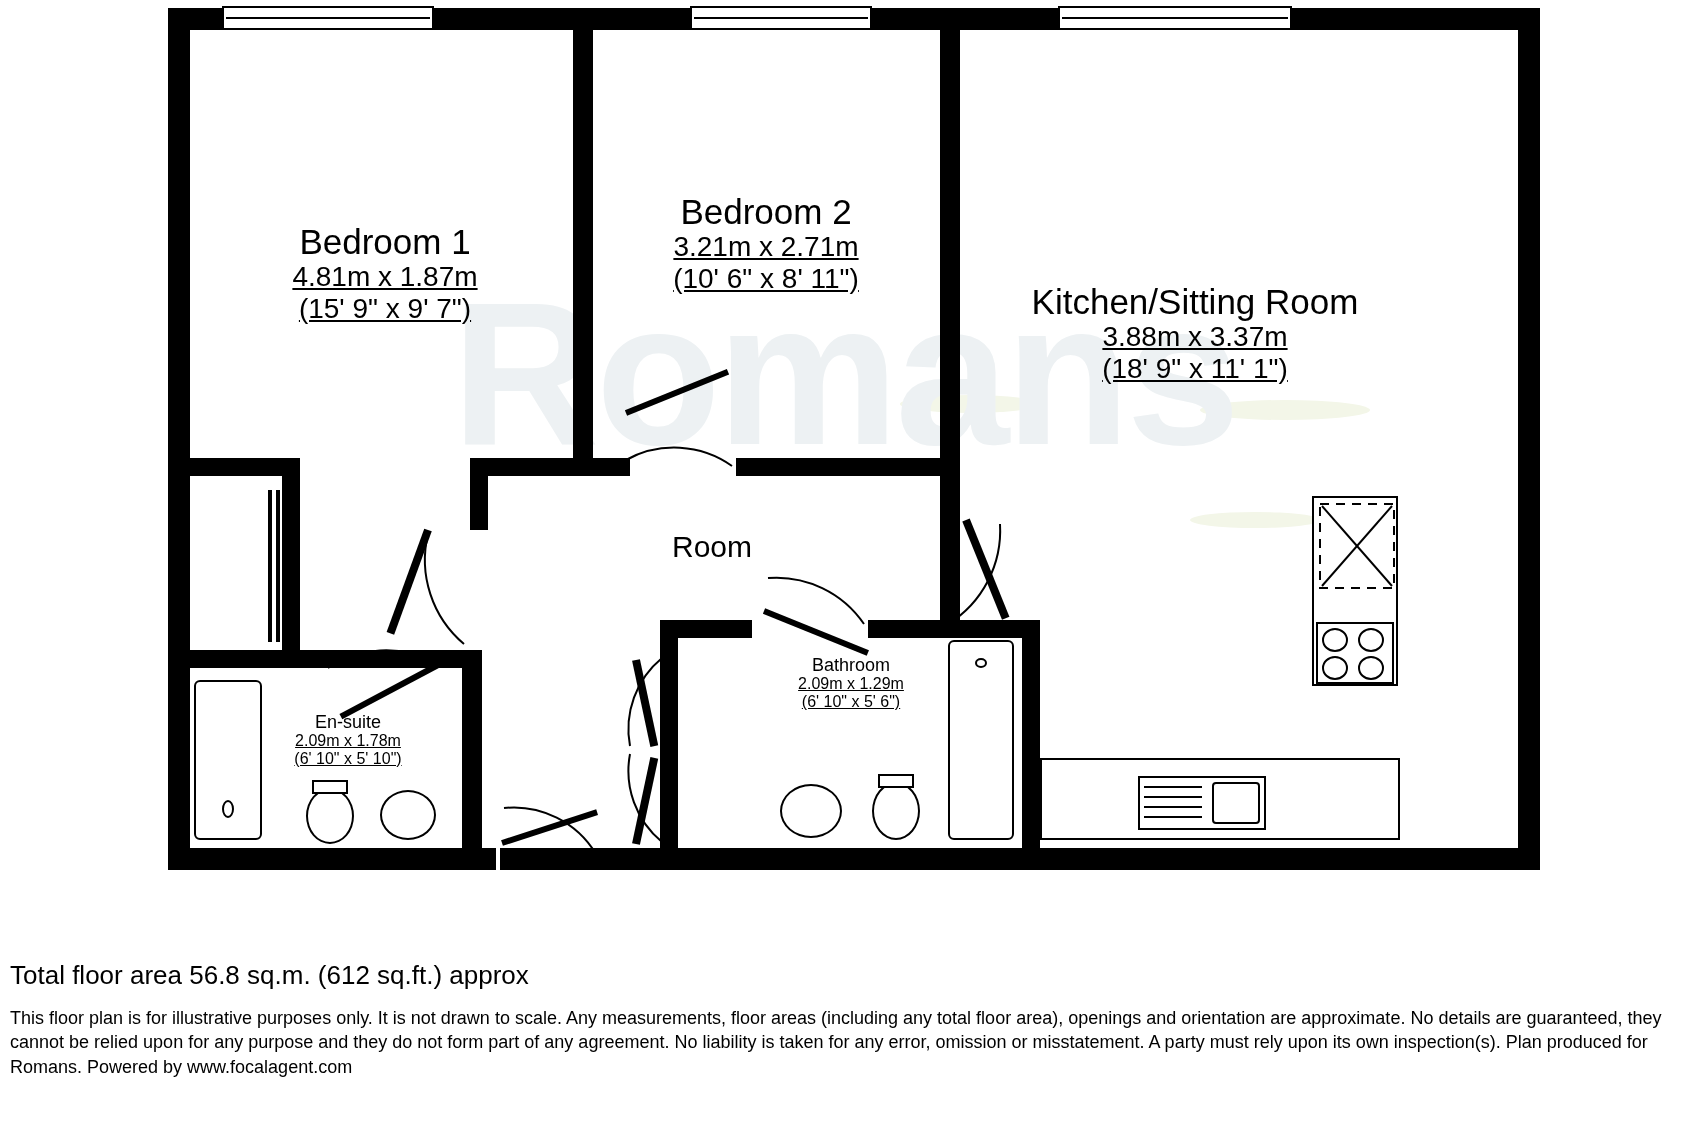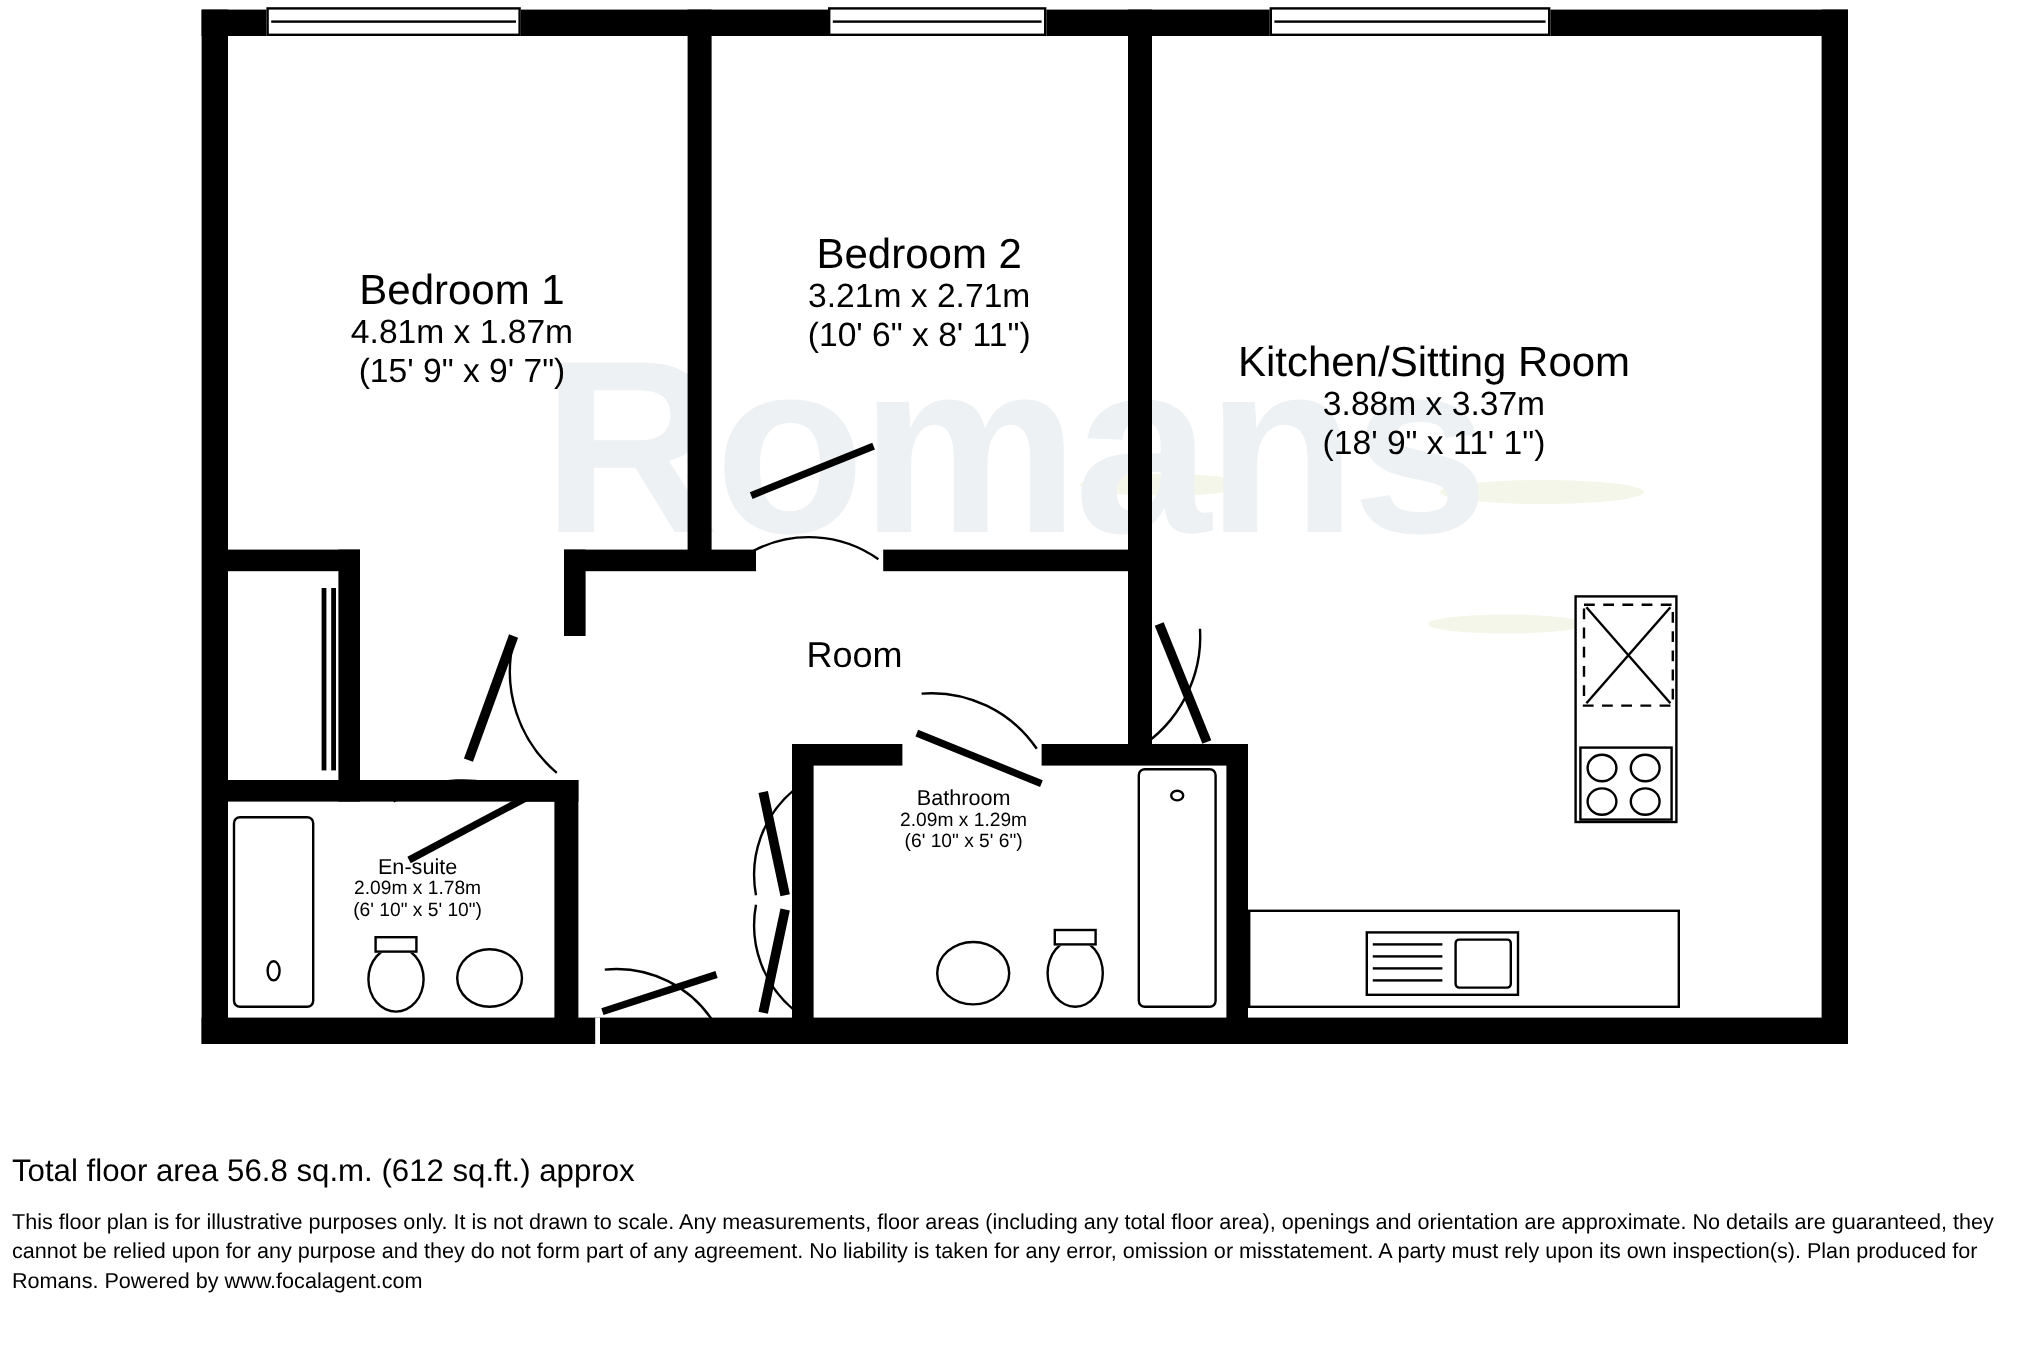--- a/index.html
+++ b/index.html
@@ -37,20 +37,21 @@
     white-space: nowrap;
   }
   .room-label .name {
     display: block;
     font-size: 33px;
     font-weight: 400;
   }
   .room-label .dim {
     display: block;
     font-size: 28px;
+    text-decoration: underline;
   }
   .room-label.big .name { font-size: 35px; }
   .room-label.wrap { white-space: normal; }
   .room-label.small .name { font-size: 18px; font-weight: 400; }
   .room-label.small .dim { font-size: 16px; }
   .hall-label {
     position: absolute;
     font-size: 30px;
   }
   .fixture {
@@ -265,21 +266,21 @@
     <span class="dim">3.88m x 3.37m</span>
     <span class="dim">(18' 9" x 11' 1")</span>
   </div>
 
   <div class="room-label small" style="left:238px; top:712px; width:220px;">
     <span class="name">En-suite</span>
     <span class="dim">2.09m x 1.78m</span>
     <span class="dim">(6' 10" x 5' 10")</span>
   </div>
 
-  <div class="room-label small" style="left:688px; top:655px; width:230px;">
+  <div class="room-label small" style="left:736px; top:655px; width:230px;">
     <span class="name">Bathroom</span>
     <span class="dim">2.09m x 1.29m</span>
     <span class="dim">(6' 10" x 5' 6")</span>
   </div>
 
   <div class="hall-label" style="left:672px; top:530px;">Room</div>
 
 </div>
 
 <div class="footer">

